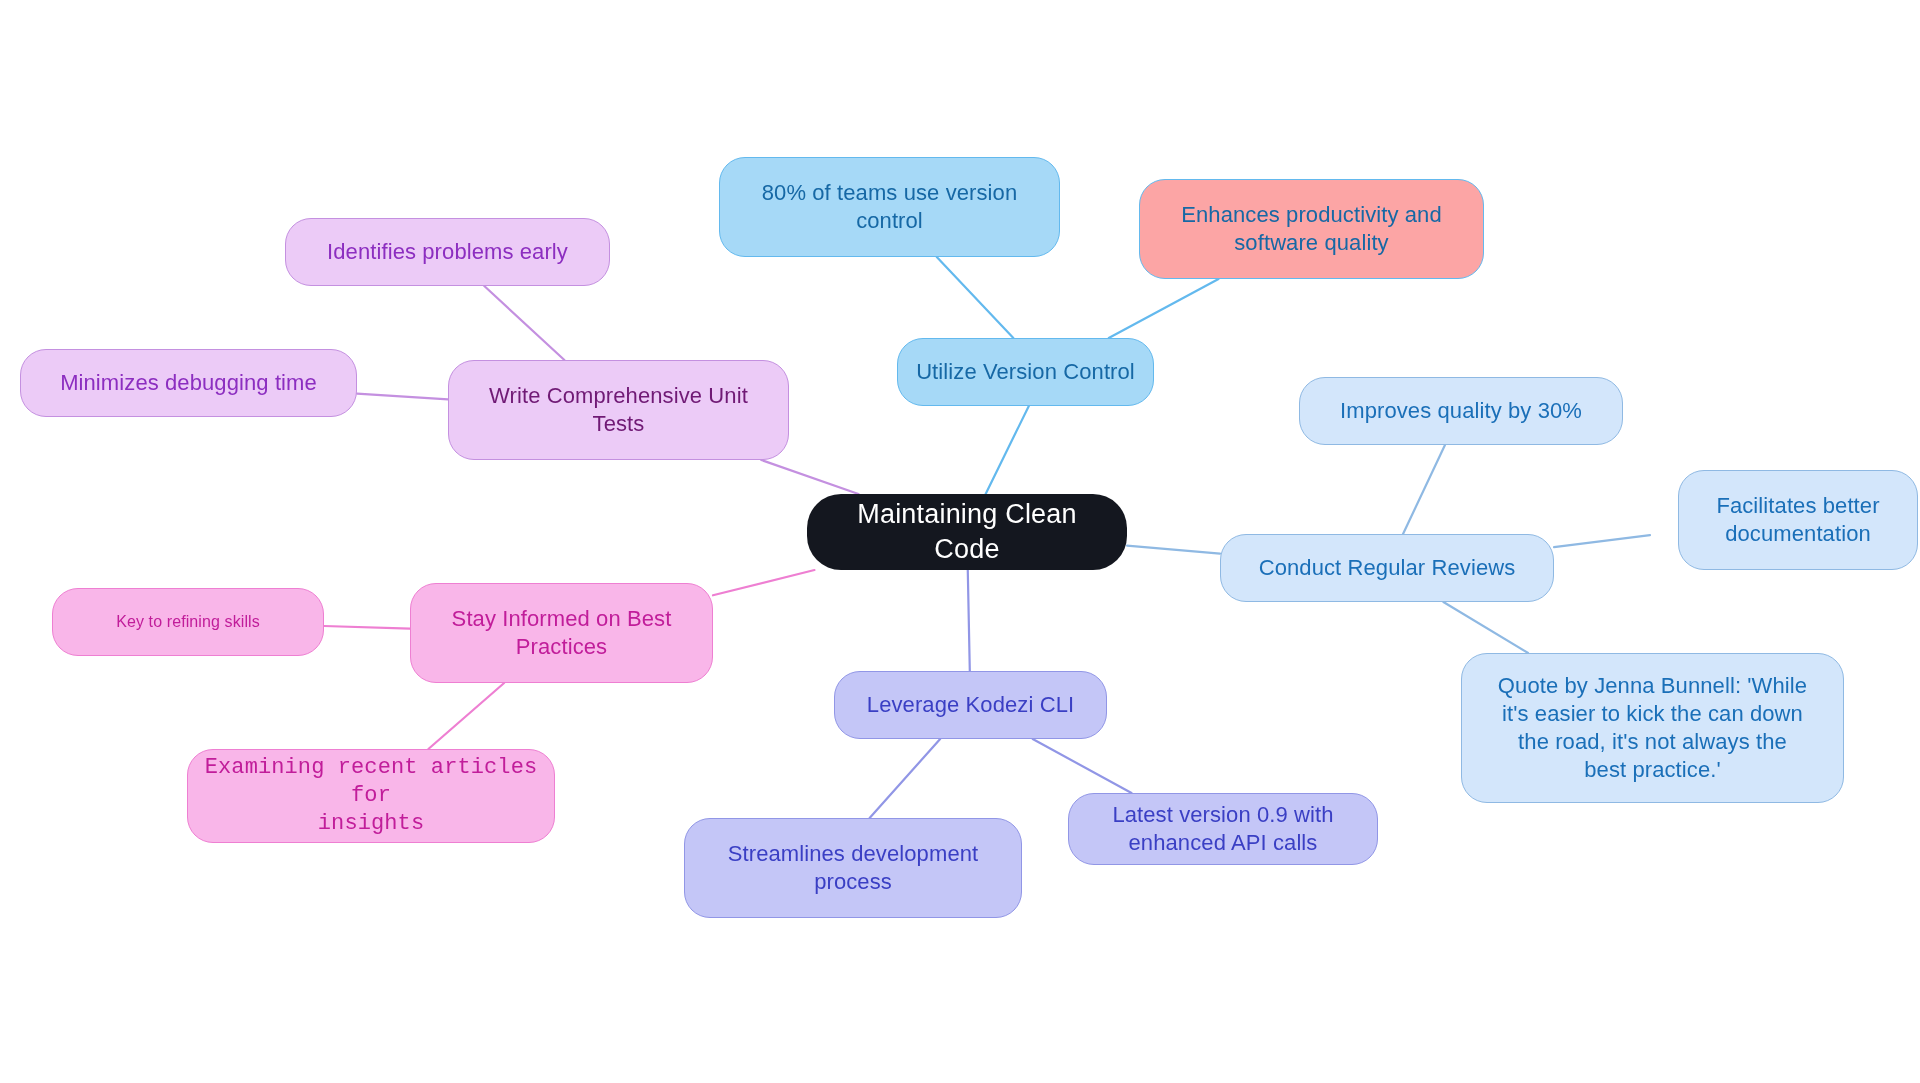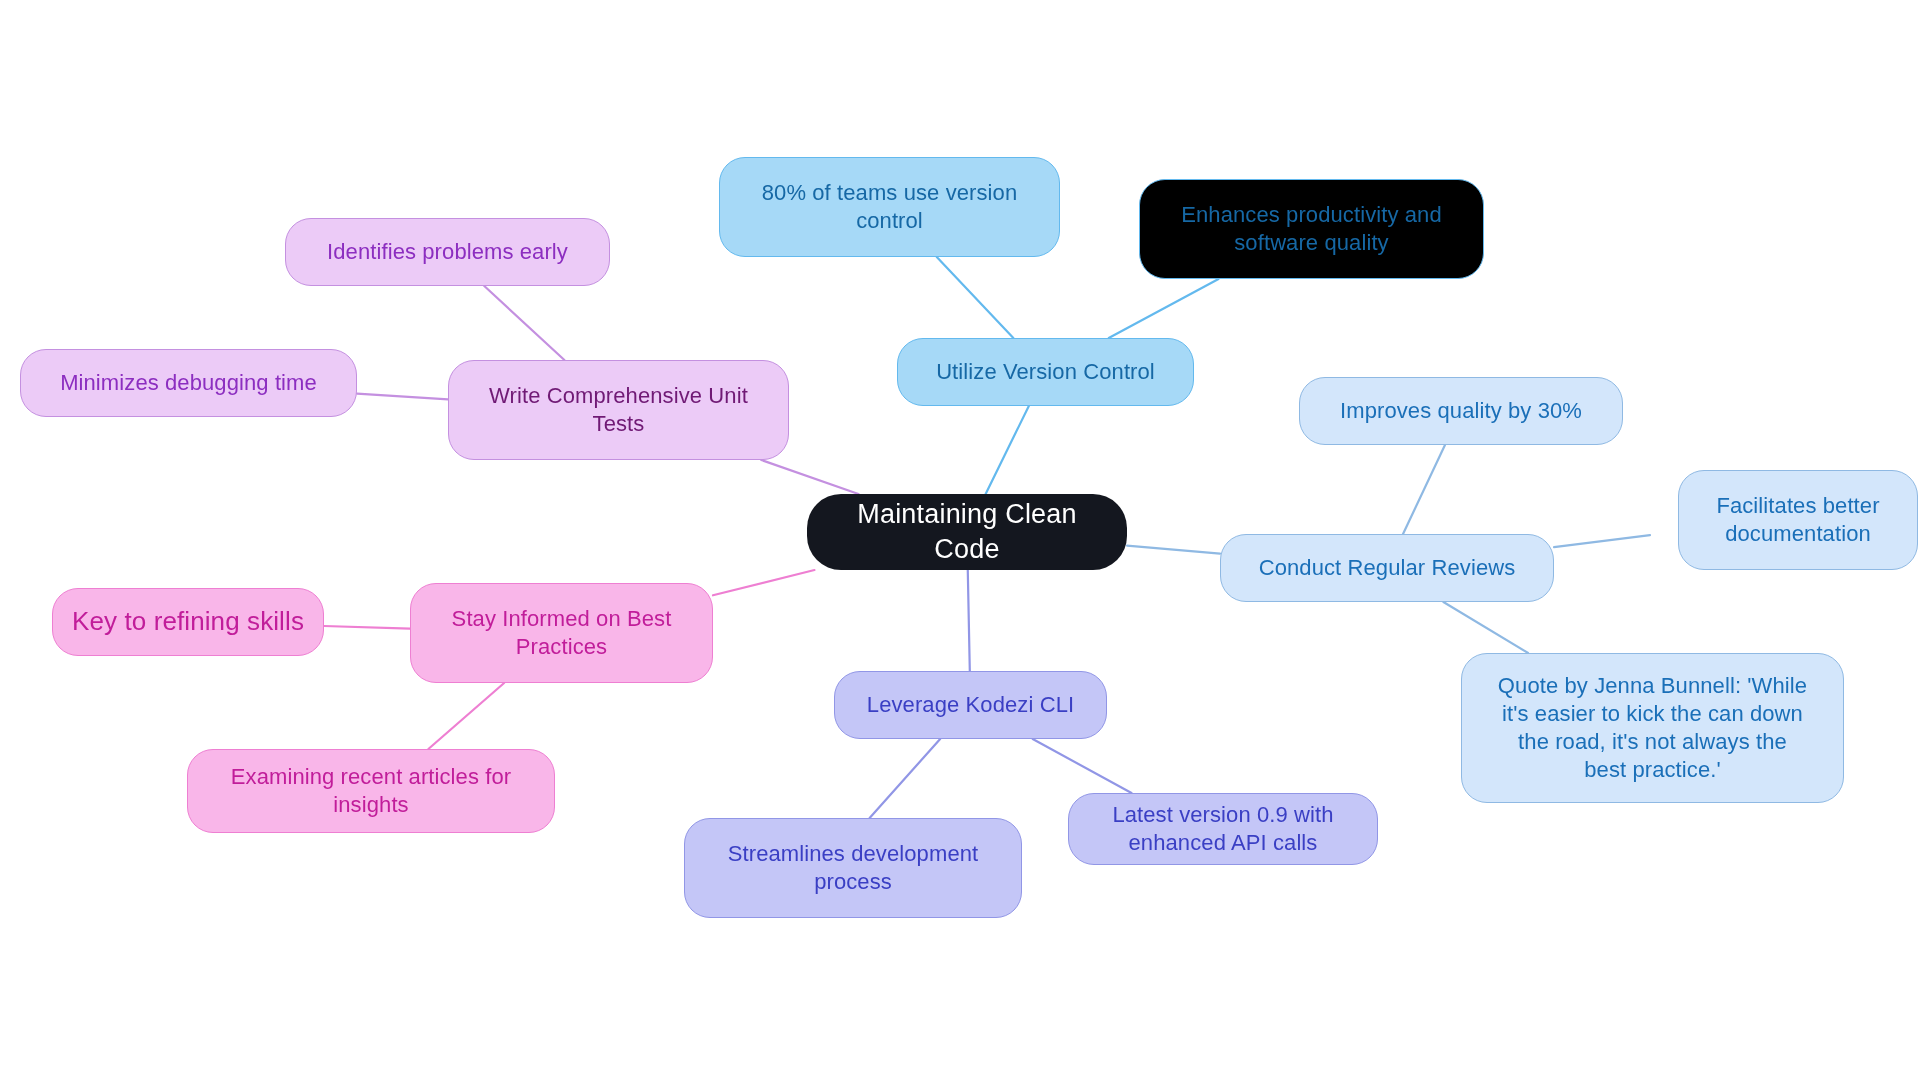--- a/index.html
+++ b/index.html
@@ -73,33 +73,33 @@
       <line x1="967.7687861271677" y1="570" x2="969.8121387283237" y2="671" stroke="#9196e6" stroke-width="2.2" stroke-linecap="round"></line>
       <line x1="940.1503067484663" y1="739" x2="869.6319018404909" y2="818" stroke="#9196e6" stroke-width="2.2" stroke-linecap="round"></line>
       <line x1="1032.7101449275362" y1="739" x2="1131.5144927536232" y2="793" stroke="#9196e6" stroke-width="2.2" stroke-linecap="round"></line>
       <line x1="1127" y1="545.7142857142857" x2="1220" y2="553.6857142857143" stroke="#8fb9e3" stroke-width="2.2" stroke-linecap="round"></line>
       <line x1="1403.0254777070063" y1="534" x2="1444.9745222929937" y2="445" stroke="#8fb9e3" stroke-width="2.2" stroke-linecap="round"></line>
       <line x1="1554" y1="547.0704960835509" x2="1650" y2="535.0391644908616" stroke="#8fb9e3" stroke-width="2.2" stroke-linecap="round"></line>
       <line x1="1443.41875" y1="602" x2="1528.046875" y2="653" stroke="#8fb9e3" stroke-width="2.2" stroke-linecap="round"></line>
     </svg>
   <div id="node-layer">
       <div class="node root" style="left: 807px; top: 494px; width: 320px; height: 76px;"><span class="node-text">Maintaining Clean Code</span></div>
-      <div class="node" style="left: 897px; top: 338px; width: 297px; height: 68px; background: rgb(166, 217, 247); border-color: rgb(99, 185, 238); color: rgb(22, 104, 165); font-size: 22px;"><span class="node-text">Utilize Version Control</span></div>
+      <div class="node" style="left: 897px; top: 338px; width: 257px; height: 68px; background: rgb(166, 217, 247); border-color: rgb(99, 185, 238); color: rgb(22, 104, 165); font-size: 22px;"><span class="node-text">Utilize Version Control</span></div>
       <div class="node" style="left: 719px; top: 157px; width: 341px; height: 100px; background: rgb(166, 217, 247); border-color: rgb(99, 185, 238); color: rgb(22, 104, 165); font-size: 22px;"><span class="node-text">80% of teams use version
 control</span></div>
-      <div class="node" style="left: 1139px; top: 179px; width: 345px; height: 100px; background: #000000; border-color: rgb(99, 185, 238); color: rgb(22, 104, 165); font-size: 22px;"><span class="node-text">Enhances productivity and
+      <div class="node" style="left: 1139px; top: 179px; width: 345px; height: 100px; background: #fca5a5; border-color: rgb(99, 185, 238); color: rgb(22, 104, 165); font-size: 22px;"><span class="node-text">Enhances productivity and
 software quality</span></div>
       <div class="node" style="left: 448px; top: 360px; width: 341px; height: 100px; background: rgb(236, 203, 247); border-color: rgb(196, 144, 224); color: #701a75; font-size: 22px;"><span class="node-text">Write Comprehensive Unit
 Tests</span></div>
       <div class="node" style="left: 285px; top: 218px; width: 325px; height: 68px; background: rgb(236, 203, 247); border-color: rgb(196, 144, 224); color: rgb(140, 46, 192); font-size: 22px;"><span class="node-text">Identifies problems early</span></div>
       <div class="node" style="left: 20px; top: 349px; width: 337px; height: 68px; background: rgb(236, 203, 247); border-color: rgb(196, 144, 224); color: rgb(140, 46, 192); font-size: 22px;"><span class="node-text">Minimizes debugging time</span></div>
       <div class="node" style="left: 410px; top: 583px; width: 303px; height: 100px; background: rgb(249, 182, 233); border-color: rgb(238, 127, 210); color: rgb(193, 29, 154); font-size: 22px;"><span class="node-text">Stay Informed on Best
 Practices</span></div>
-      <div class="node" style="left: 52px; top: 588px; width: 272px; height: 68px; background: rgb(249, 182, 233); border-color: rgb(238, 127, 210); color: rgb(193, 29, 154); font-size: 26px; justify-content: flex-end;"><span class="node-text">Key to refining skills</span></div>
-      <div class="node" style="left: 187px; top: 749px; width: 368px; height: 84px; background: rgb(249, 182, 233); border-color: rgb(238, 127, 210); color: rgb(193, 29, 154); font-size: 22px;"><span class="node-text">Examining recent articles for
+      <div class="node" style="left: 52px; top: 588px; width: 272px; height: 68px; background: rgb(249, 182, 233); border-color: rgb(238, 127, 210); color: rgb(193, 29, 154); font-size: 16px; justify-content: flex-end;"><span class="node-text">Key to refining skills</span></div>
+      <div class="node" style="left: 187px; top: 749px; width: 368px; height: 94px; background: rgb(249, 182, 233); border-color: rgb(238, 127, 210); color: rgb(193, 29, 154); font-size: 22px; font-family: Liberation Mono, monospace;"><span class="node-text">Examining recent articles for
 insights</span></div>
       <div class="node" style="left: 834px; top: 671px; width: 273px; height: 68px; background: rgb(196, 198, 247); border-color: rgb(145, 150, 230); color: rgb(58, 63, 196); font-size: 22px;"><span class="node-text">Leverage Kodezi CLI</span></div>
       <div class="node" style="left: 656px; top: 818px; width: 338px; height: 100px; background: rgb(196, 198, 247); border-color: rgb(145, 150, 230); color: rgb(58, 63, 196); font-size: 22px; margin-left: 28px;"><span class="node-text">Streamlines development
 process</span></div>
       <div class="node" style="left: 1068px; top: 793px; width: 310px; height: 72px; background: rgb(196, 198, 247); border-color: rgb(145, 150, 230); color: rgb(58, 63, 196); font-size: 22px;"><span class="node-text">Latest version 0.9 with
 enhanced API calls</span></div>
       <div class="node" style="left: 1220px; top: 534px; width: 334px; height: 68px; background: rgb(211, 230, 251); border-color: rgb(143, 185, 227); color: rgb(26, 111, 184); font-size: 22px;"><span class="node-text">Conduct Regular Reviews</span></div>
       <div class="node" style="left: 1299px; top: 377px; width: 324px; height: 68px; background: rgb(211, 230, 251); border-color: rgb(143, 185, 227); color: rgb(26, 111, 184); font-size: 22px;"><span class="node-text">Improves quality by 30%</span></div>
       <div class="node" style="left: 1650px; top: 470px; width: 240px; height: 100px; background: rgb(211, 230, 251); border-color: rgb(143, 185, 227); color: rgb(26, 111, 184); font-size: 22px; margin-left: 28px;"><span class="node-text">Facilitates better
 documentation</span></div>

